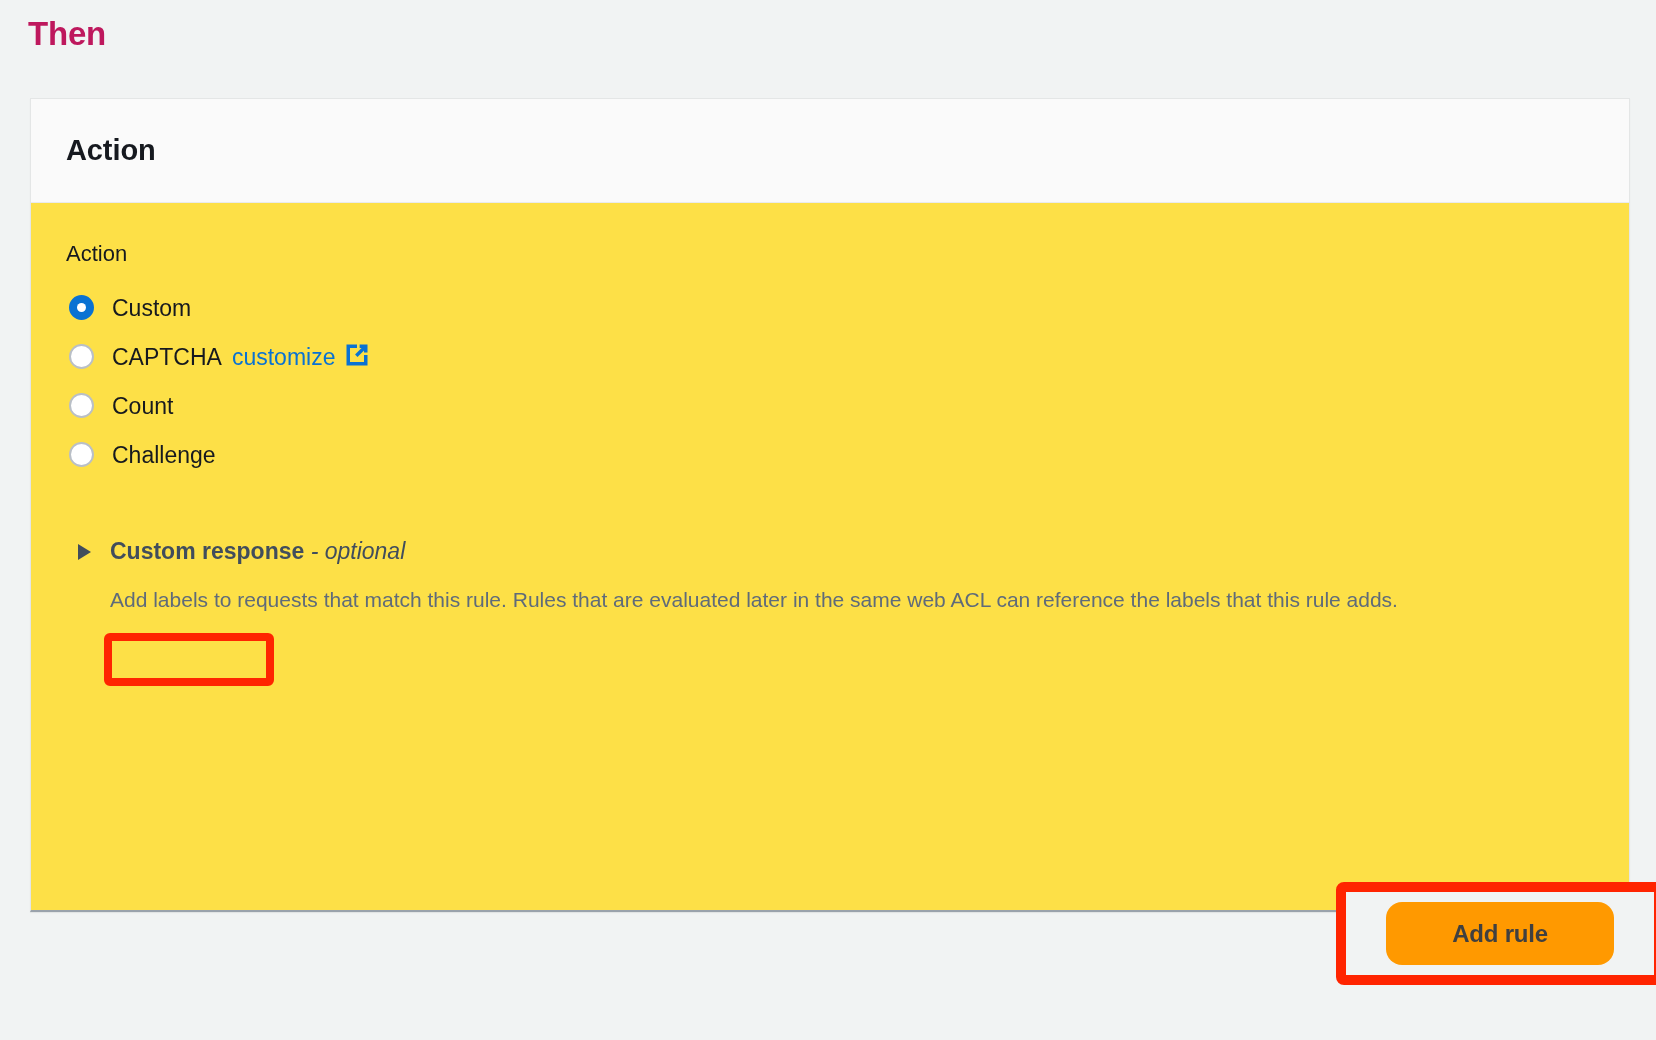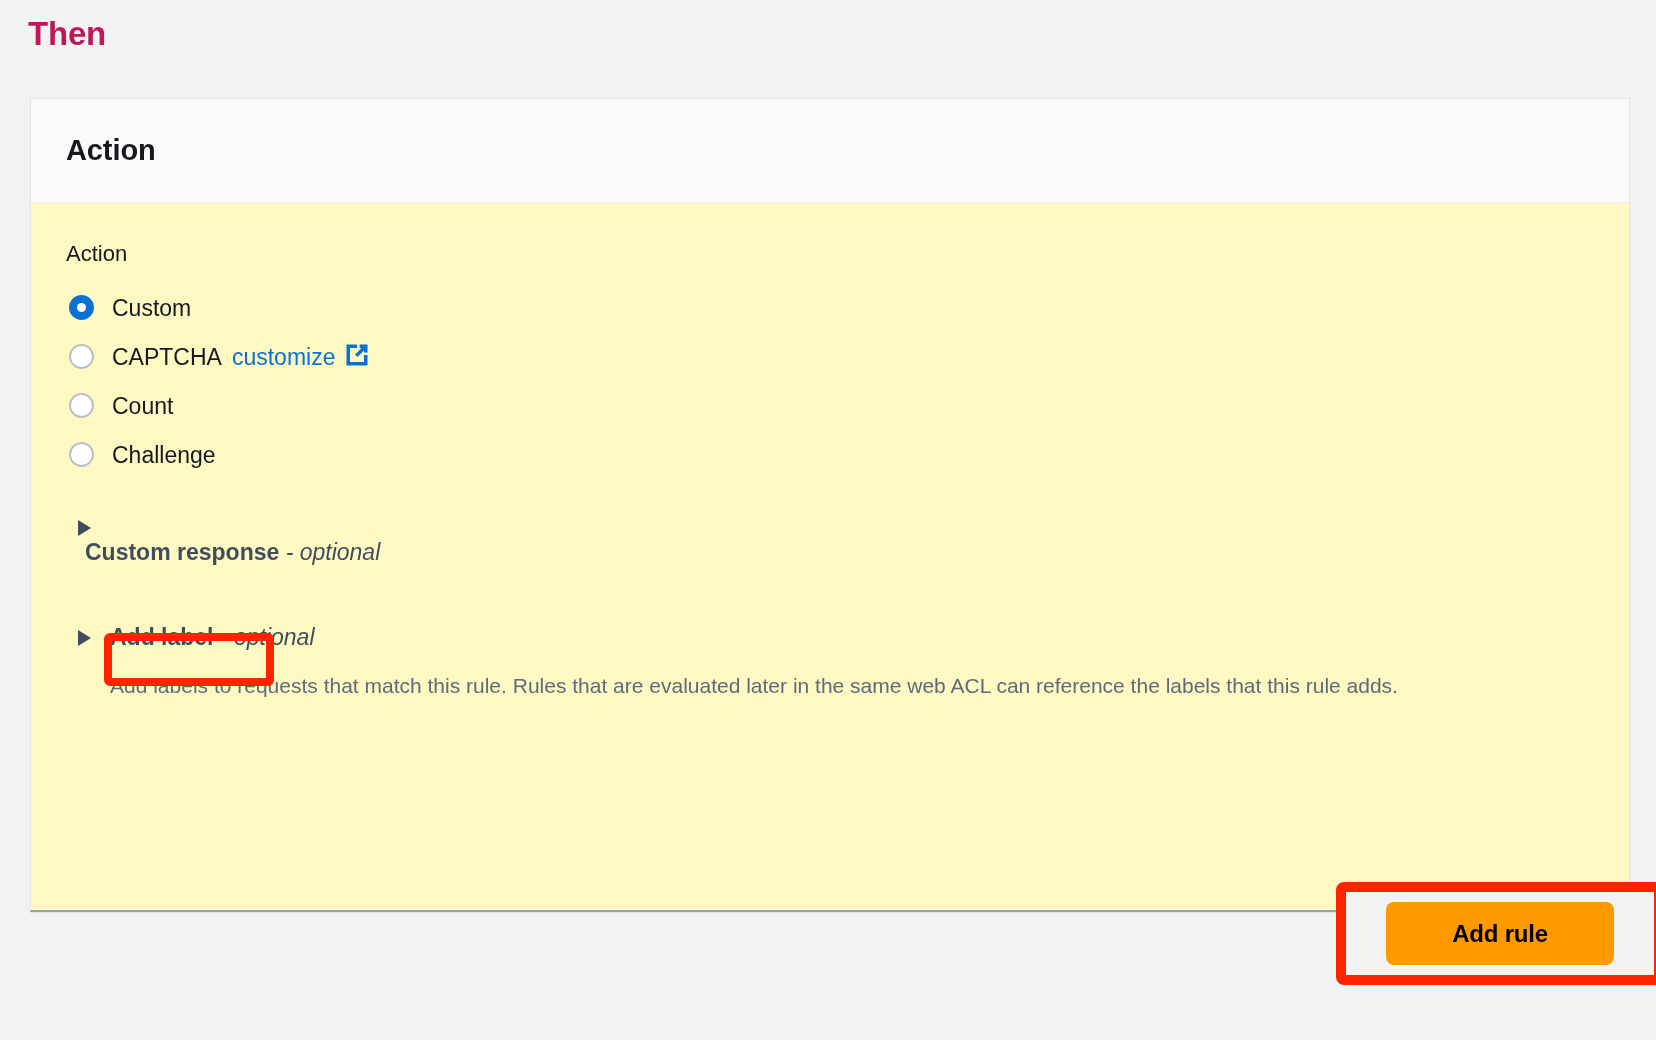--- a/index.html
+++ b/index.html
@@ -28,21 +28,21 @@
     line-height: 44px;
   }
 
   
   .card {
     position: absolute;
     left: 30px;
     top: 98px;
     width: 1600px;
     height: 814px;
-    background: #fef9c3;
+    background: #fde047;
     border: 1px solid #e4e6e6;
     border-bottom: 2px solid #9aa2ab;
     box-sizing: border-box;
     box-shadow: 0 1px 1px rgba(0,0,0,0.06);
   }
   .card-header {
     height: 104px;
     background: #fafafa;
     border-bottom: 1px solid #e9ebed;
     box-sizing: border-box;
@@ -147,21 +147,21 @@
     z-index: 1;
     pointer-events: none;
   }
 
   
   .expandable {
     display: flex;
     align-items: flex-start;
     cursor: pointer;
   }
-  .expandable.custom-response { margin-top: 32px; flex-direction: column; }
+  .expandable.custom-response { margin-top: 56px; }
   .expandable.add-label { margin-top: 53px; }
   .caret {
     width: 0;
     height: 0;
     border-left: 13px solid #414d5c;
     border-top: 8px solid transparent;
     border-bottom: 8px solid transparent;
     margin-top: 9px;
     margin-left: 12px;
     flex: none;
@@ -222,24 +222,24 @@
     background: #f1f3f3;
     display: flex;
     align-items: center;
     justify-content: center;
   }
   .btn-addrule {
     width: 228px;
     height: 63px;
     background: #ff9900;
     border: none;
-    border-radius: 8px;
+    border-radius: 16px;
     font-size: 24px;
     font-weight: 700;
-    color: #000000;
+    color: #404040;
     cursor: pointer;
     font-family: "Liberation Sans", sans-serif;
     letter-spacing: -0.2px;
   }
 </style>
 </head>
 <body>
 
 <div class="section-heading">Then</div>
 
@@ -288,27 +288,20 @@
     </div>
 
     <div class="expandable custom-response">
       <span class="caret"></span>
       <span class="expandable-label">
         <span>Custom response</span>
         <span class="optional">- optional</span>
       </span>
     </div>
 
-    <div class="expandable add-label">
-      <span class="caret"></span>
-      <span class="expandable-label">
-        <span>Add label</span>
-        <span class="optional">- optional</span>
-      </span>
-    </div>
 
     <div class="helper-text">Add labels to requests that match this rule. Rules that are evaluated later in the same web ACL can reference the labels that this rule adds.</div>
 
   </div>
 </div>
 
 <div class="footer">
   <button class="btn-cancel">Cancel</button>
 </div>
 

